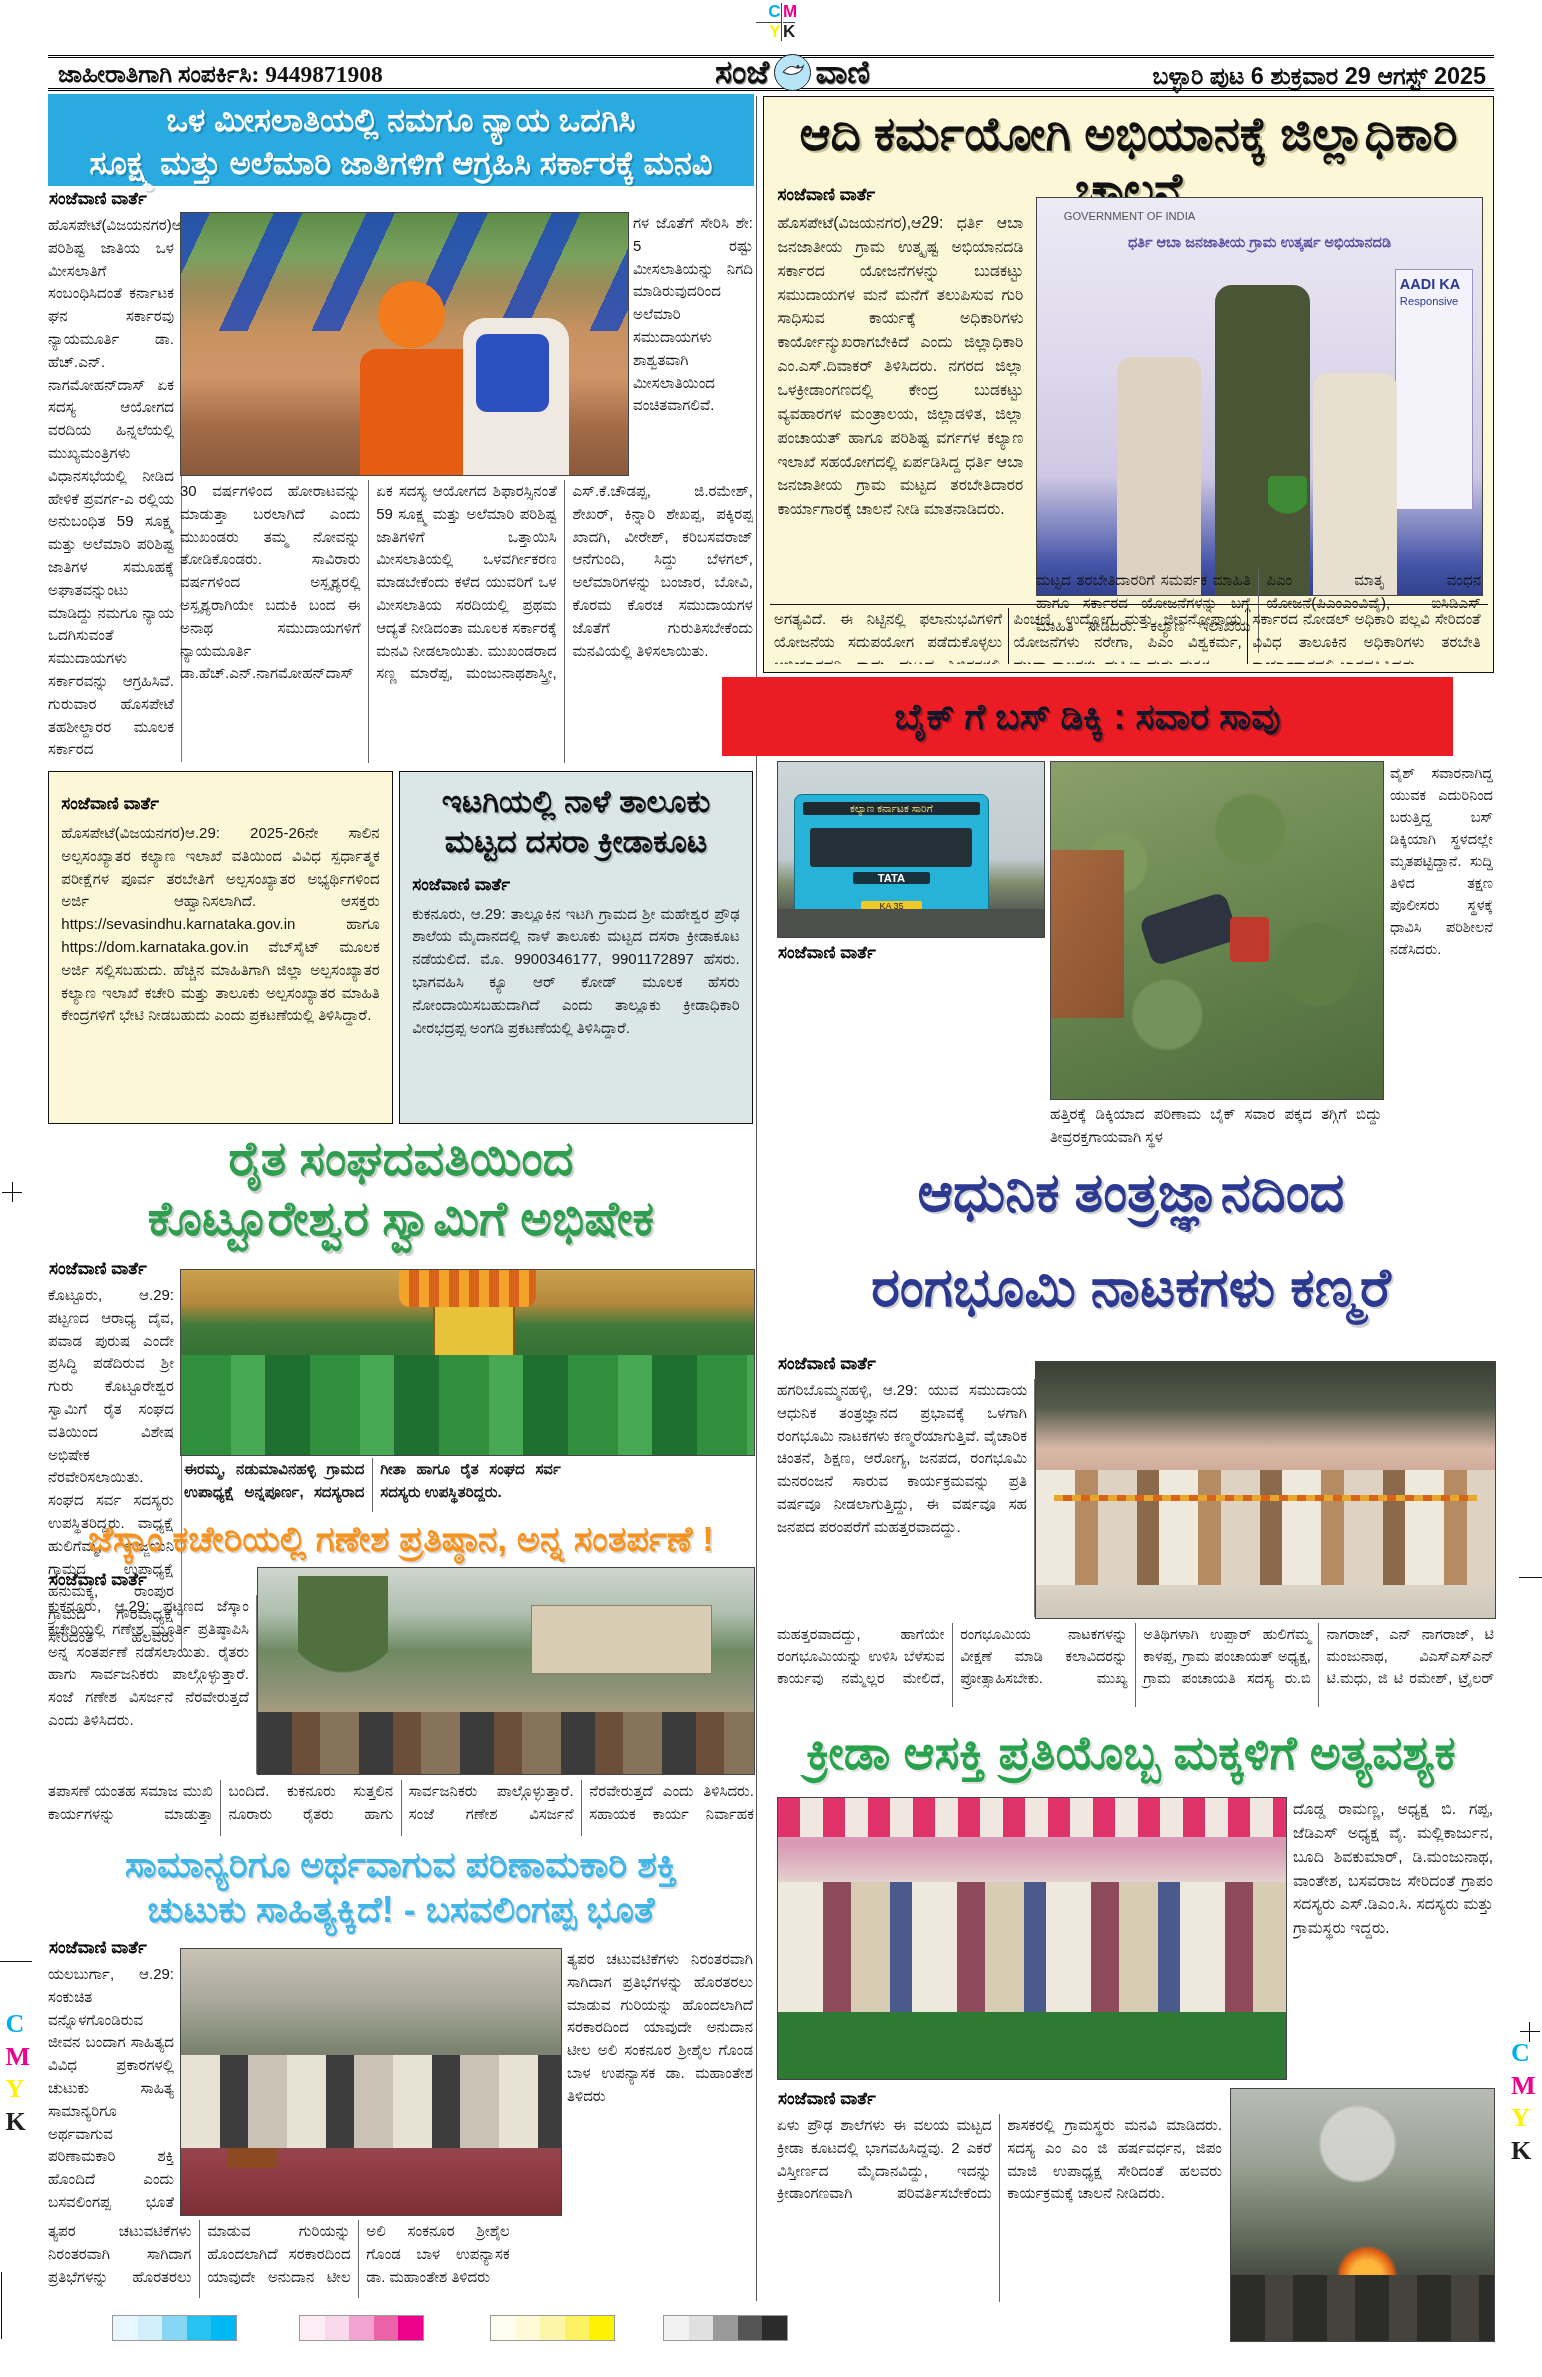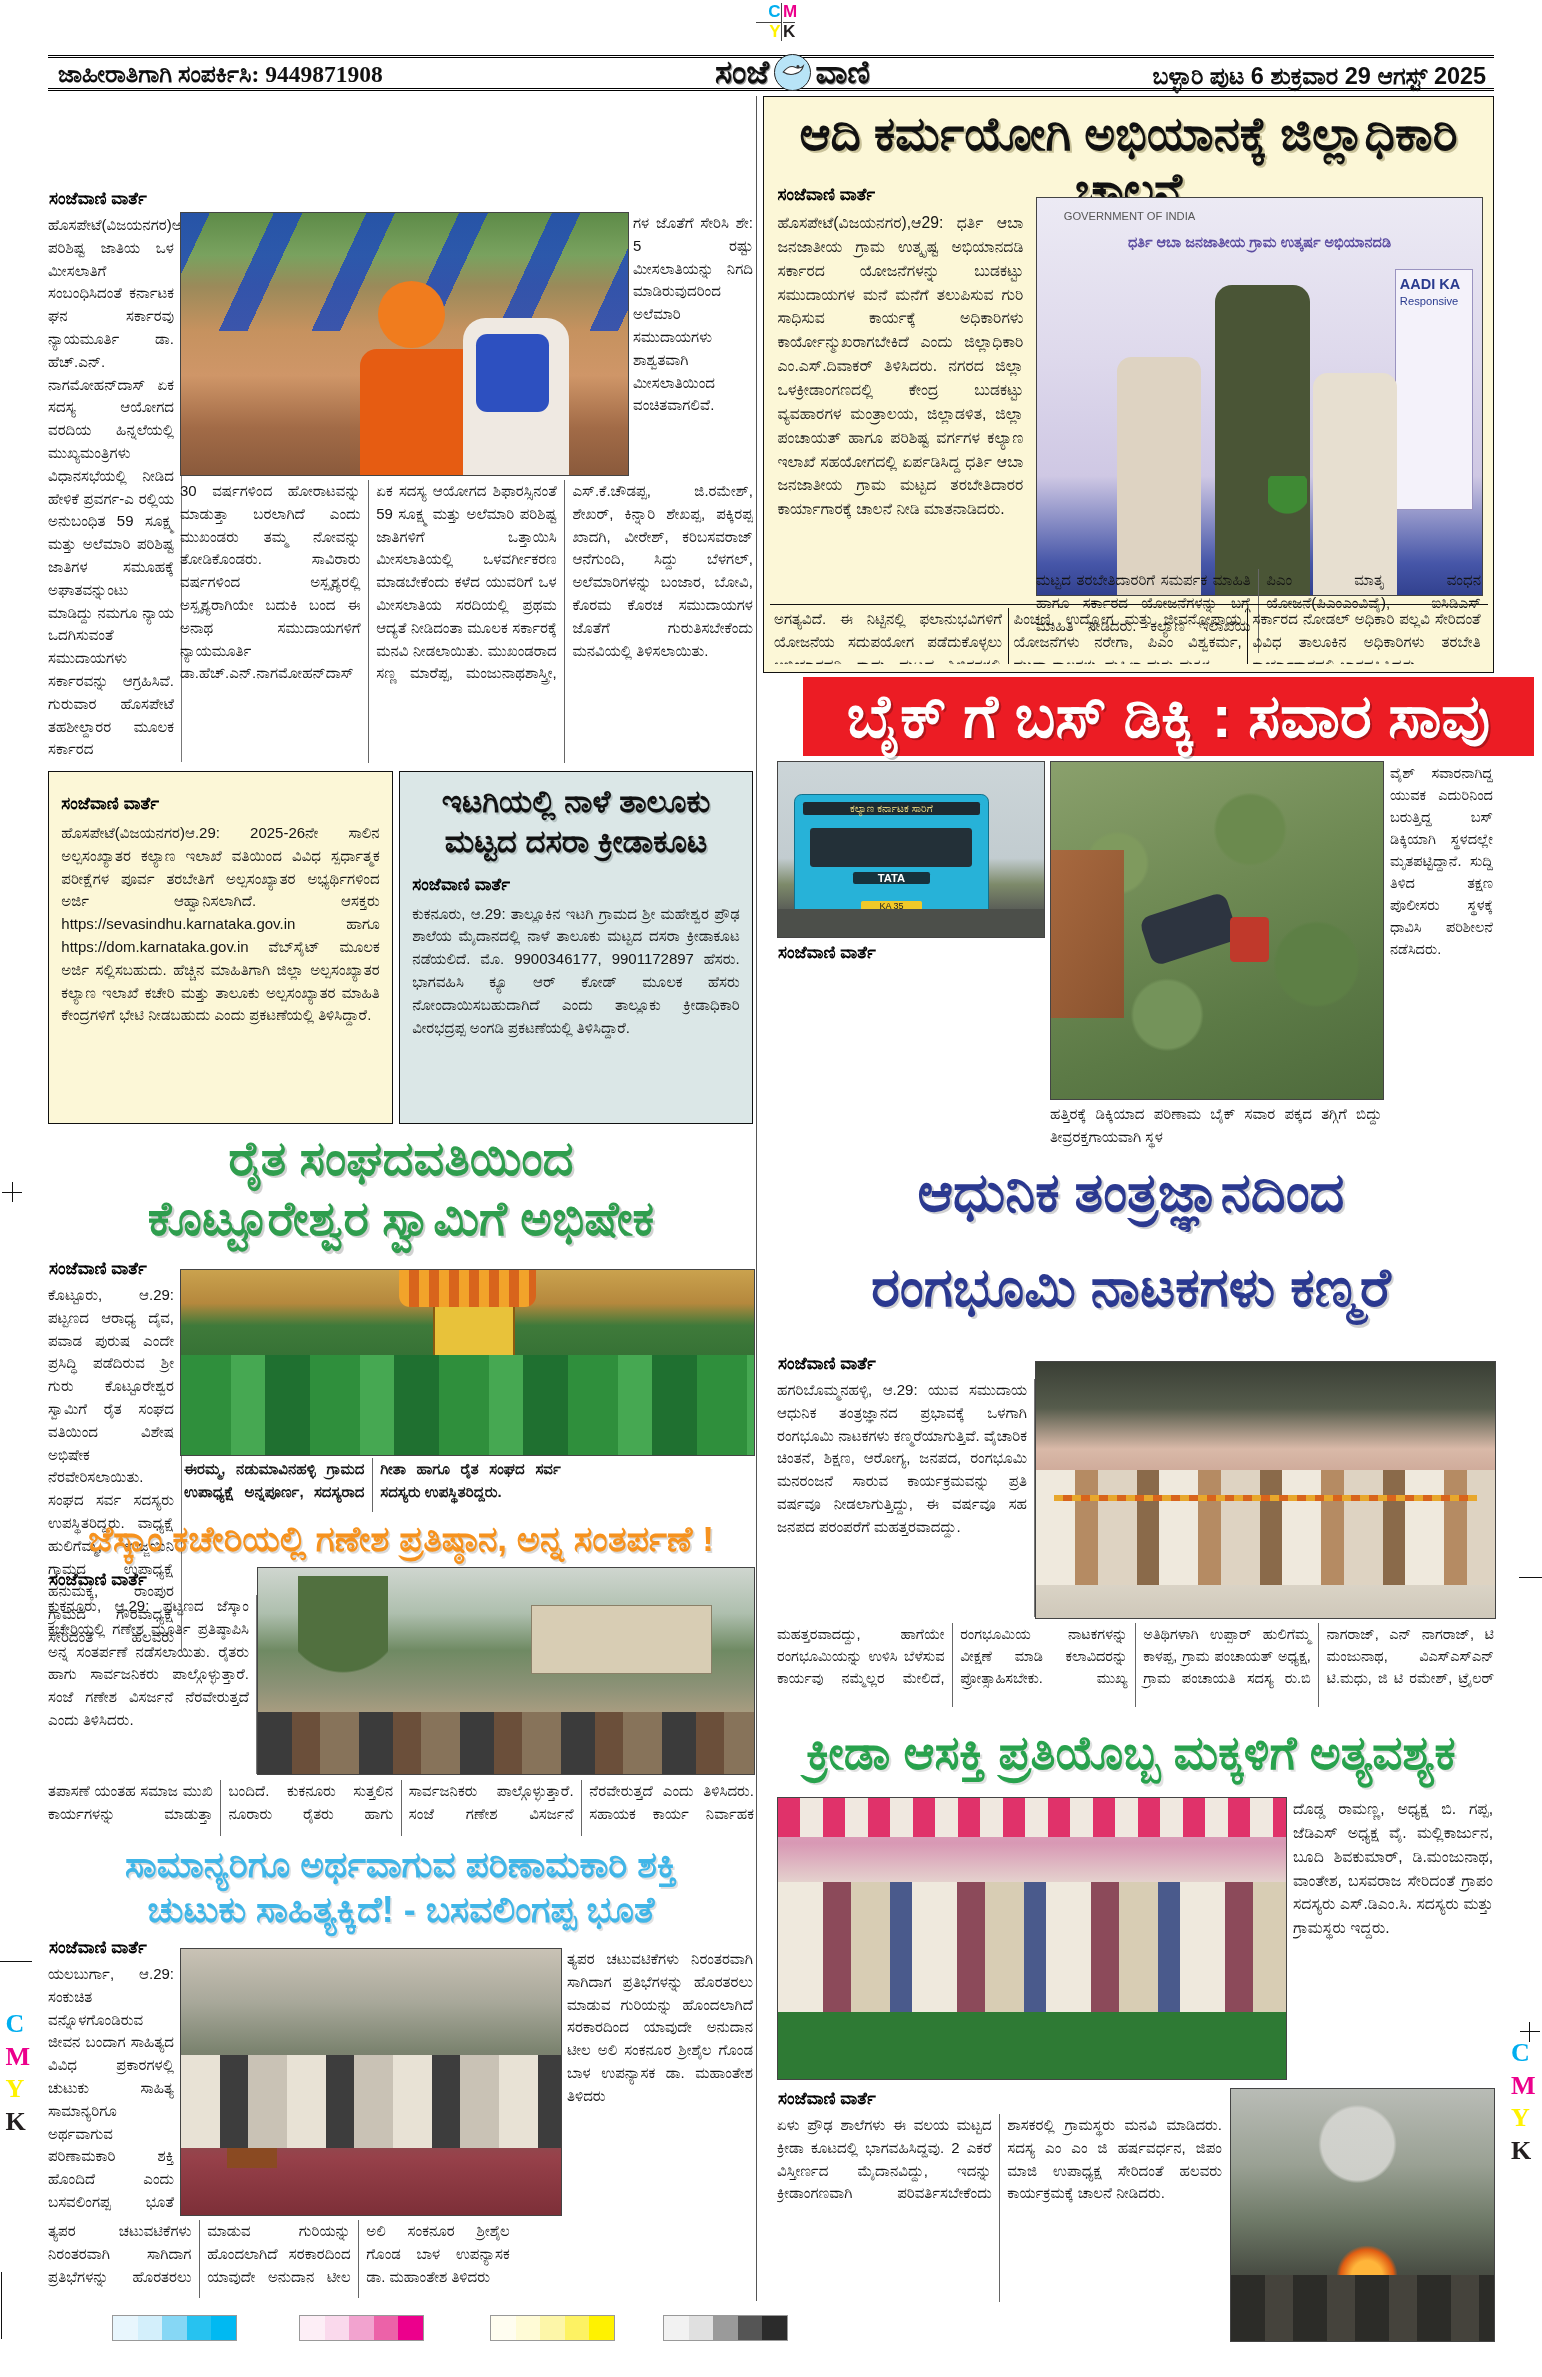--- a/index.html
+++ b/index.html
@@ -41,20 +41,24 @@
             <circle cx="27" cy="15" r="2" fill="#333"></circle>
           </svg>
       </span>
       <span style="font-weight:900;font-size:32px;vertical-align:middle;text-shadow:1.1px 1.1px 0 #999;">ವಾಣಿ</span>
     </div>
     <div class="abs" style="right:7.8px;top:4.5px;font-weight:bold;font-size:23.5px;">ಬಳ್ಳಾರಿ ಪುಟ 6 ಶುಕ್ರವಾರ 29 ಆಗಸ್ಟ್ 2025</div>
   </div>
 
   <div class="mark" style="left:756px;top:96px;width:1.1px;height:2205px;background:#555;"></div>
 
+  <div class="abs center banner-head hl-shadow" style="left:48px;top:94px;width:706px;height:92px;background:#29abe2;color:#fff;font-size:32px;line-height:1.35;padding-top:4.5px;box-sizing:border-box;">
+    <div>ಒಳ ಮೀಸಲಾತಿಯಲ್ಲಿ ನಮಗೂ ನ್ಯಾಯ ಒದಗಿಸಿ</div>
+    <div>ಸೂಕ್ಷ್ಮ ಮತ್ತು ಅಲೆಮಾರಿ ಜಾತಿಗಳಿಗೆ ಆಗ್ರಹಿಸಿ ಸರ್ಕಾರಕ್ಕೆ ಮನವಿ</div>
+  </div>
 
   <div class="abs byline" style="left:49px;top:189px;">ಸಂಜೆವಾಣಿ ವಾರ್ತೆ</div>
 
   <div class="abs body-txt" style="left:48px;top:214px;width:126px;height:548px;overflow:hidden;border-right:0.6px solid #777;padding-right:6.7px;">ಹೊಸಪೇಟೆ(ವಿಜಯನಗರ)ಆ29: ಪರಿಶಿಷ್ಟ ಜಾತಿಯ ಒಳ ಮೀಸಲಾತಿಗೆ ಸಂಬಂಧಿಸಿದಂತೆ ಕರ್ನಾಟಕ ಘನ ಸರ್ಕಾರವು ನ್ಯಾಯಮೂರ್ತಿ ಡಾ. ಹೆಚ್.ಎನ್. ನಾಗಮೋಹನ್‌ದಾಸ್ ಏಕ ಸದಸ್ಯ ಆಯೋಗದ ವರದಿಯ ಹಿನ್ನಲೆಯಲ್ಲಿ ಮುಖ್ಯಮಂತ್ರಿಗಳು ವಿಧಾನಸಭೆಯಲ್ಲಿ ನೀಡಿದ ಹೇಳಿಕೆ ಪ್ರವರ್ಗ-ಎ ರಲ್ಲಿಯ ಅನುಬಂಧಿತ 59 ಸೂಕ್ಷ್ಮ ಮತ್ತು ಅಲೆಮಾರಿ ಪರಿಶಿಷ್ಟ ಜಾತಿಗಳ ಸಮೂಹಕ್ಕೆ ಅಘಾತವನ್ನುಂಟು ಮಾಡಿದ್ದು ನಮಗೂ ನ್ಯಾಯ ಒದಗಿಸುವಂತೆ ಸಮುದಾಯಗಳು ಸರ್ಕಾರವನ್ನು ಆಗ್ರಹಿಸಿವೆ. ಗುರುವಾರ ಹೊಸಪೇಟೆ ತಹಶೀಲ್ದಾರರ ಮೂಲಕ ಸರ್ಕಾರದ ಮುಖ್ಯಮಂತ್ರಿಗಳಿಗೆ ಸಲ್ಲಿಸಿದ ಮನವಿಯಲ್ಲಿ ಒಳಮೀಸಲಾತಿಯನ್ನು ಜಾರಿ ಮಾಡುವ ಒತ್ತಡದಲ್ಲಿ ಸರಕಾರವು 101 ಪರಿಶಿಷ್ಟ ಜಾತಿಗಳಿಗೆ ಸೂಕ್ತ ಪ್ರಾತಿನಿಧ್ಯ ಕಲ್ಪಿಸುವ ನಿಟ್ಟಿನಲ್ಲಿ ಮೀಸಲು ಪ್ರಮಾಣವನ್ನು ಎಚ್ಚರಿಕೆಯಿಂದ ನಿಗಧಿಪಡಿಸಬೇಕಿತ್ತು.</div>
 
   <div class="photo" style="left:180px;top:212px;width:447px;height:262px;background:
       linear-gradient(180deg,#5e8b48 0%,#79a25f 16%,#9b8a5a 28%,#c6925f 45%,#cf9668 62%,#a26b47 82%,#8a5a3c 100%);">
     <div class="abs" style="left:0;top:0;width:100%;height:45%;
          background:repeating-linear-gradient(115deg, rgba(25,70,190,0.8) 0 26px, rgba(25,70,190,0) 26px 84px);"></div>
     <div class="abs" style="left:44%;top:26%;width:67px;height:67px;border-radius:50%;background:#f07c1e;"></div>
@@ -154,21 +158,21 @@
 
     <div class="abs body-txt cols" style="left:272px;top:472px;width:445px;height:84px;column-count:2;overflow:hidden;">ಮಟ್ಟದ ತರಬೇತಿದಾರರಿಗೆ ಸಮರ್ಪಕ ಮಾಹಿತಿ ಹಾಗೂ ಸರ್ಕಾರದ ಯೋಜನೆಗಳನ್ನು ಬಗ್ಗೆ ಮಾಹಿತಿ ನೀಡಿದರು. ಕಲ್ಯಾಣ ಇಲಾಖೆಯ ಪಿಎಂ ಮಾತೃ ವಂಧನ ಯೋಜನೆ(ಪಿಎಂಎಂವಿವೈ), ಐಸಿಡಿಎಸ್ ಸೌಲಭ್ಯಗಳು, ಅಟಿಕೆಗಳ ಬಗ್ಗೆ ಮಾಹಿತಿ ನೀಡಲಾಯಿತು.</div>
 
     <div class="abs" style="left:5.6px;top:507px;width:718px;height:63px;border-top:1.1px solid #111;">
       <div class="abs body-txt" style="left:4.5px;top:3.4px;width:228px;height:56px;overflow:hidden;border-right:1.1px solid #111;padding-right:5.6px;">ಅಗತ್ಯವಿದೆ. ಈ ನಿಟ್ಟಿನಲ್ಲಿ ಫಲಾನುಭವಿಗಳಿಗೆ ಯೋಜನೆಯ ಸದುಪಯೋಗ ಪಡೆದುಕೊಳ್ಳಲು ಅಭಿಯಾನದಡಿ ಗ್ರಾಮ ಮಟ್ಟದ ಶಿಬಿರಗಳಲ್ಲಿ ವಿವಿಧ ಇಲಾಖೆ ಸಹಯೋಗದಲ್ಲಿ ತಾಲೂಕು</div>
       <div class="abs body-txt" style="left:244px;top:3.4px;width:228px;height:56px;overflow:hidden;border-right:1.1px solid #111;padding-right:5.6px;">ಪಿಂಚಣಿ, ಉದ್ಯೋಗ ಮತ್ತು ಜೀವನೋಪಾಯ ಯೋಜನೆಗಳು ನರೇಗಾ, ಪಿಎಂ ವಿಶ್ವಕರ್ಮ, ಮುದ್ರಾ ಸಾಲಗಳು, ಮಹಿಳಾ ಮತ್ತು ಮಕ್ಕಳ</div>
       <div class="abs body-txt" style="left:483px;top:3.4px;width:228px;height:56px;overflow:hidden;">ಸರ್ಕಾರದ ನೋಡಲ್ ಅಧಿಕಾರಿ ಪಲ್ಲವಿ ಸೇರಿದಂತೆ ವಿವಿಧ ತಾಲೂಕಿನ ಅಧಿಕಾರಿಗಳು ತರಬೇತಿ ಕಾರ್ಯಾಗಾರದಲ್ಲಿ ಭಾಗವಹಿಸಿದ್ದರು.</div>
     </div>
   </div>
 
-  <div class="abs center banner-head" style="left:803px;top:677px;width:731px;height:79px;background:#ec1c24;color:#ffffff;font-size:60px;line-height:79px;text-shadow:2.2px 2.2px 0 rgba(0,0,0,0.25);">ಬೈಕ್ ಗೆ ಬಸ್ ಡಿಕ್ಕಿ : ಸವಾರ ಸಾವು</div>
+  <div class="abs center banner-head" style="left:722px;top:677px;width:731px;height:79px;background:#ec1c24;color:#0f172a;font-size:36px;line-height:79px;text-shadow:2.2px 2.2px 0 rgba(0,0,0,0.25);">ಬೈಕ್ ಗೆ ಬಸ್ ಡಿಕ್ಕಿ : ಸವಾರ ಸಾವು</div>
 
   <div class="photo" style="left:777px;top:761px;width:266px;height:175px;background:linear-gradient(180deg,#ccd5d8 0%,#c2ccd0 55%,#7d8a6a 70%,#5b5f58 84%,#474a45 100%);">
     <div class="abs" style="left:6%;top:18%;width:62%;height:74%;background:#27b2d8;border-radius:7.8px 7.8px 2.2px 2.2px;border:1.1px solid #14708a;padding-left:28px;">
       <div class="abs" style="left:8%;top:26%;width:84%;height:30%;background:#233038;border-radius:3.4px;"></div>
       <div class="abs center" style="left:4%;top:6%;width:92%;font-size:10.6px;color:#ffe98a;background:#1d2a31;border-radius:2.2px;">ಕಲ್ಯಾಣ ಕರ್ನಾಟಕ ಸಾರಿಗೆ</div>
       <div class="abs center" style="left:30%;top:60%;width:40%;font-size:11.2px;font-weight:bold;color:#fff;background:#16323c;border-radius:2.2px;">TATA</div>
       <div class="abs center" style="left:34%;top:82%;width:32%;font-size:9px;color:#222;background:#f0c929;border-radius:1.7px;">KA 35</div>
     </div>
     <div class="abs" style="left:0;top:84%;width:100%;height:16%;background:#4c4f4a;"></div>
   </div>

